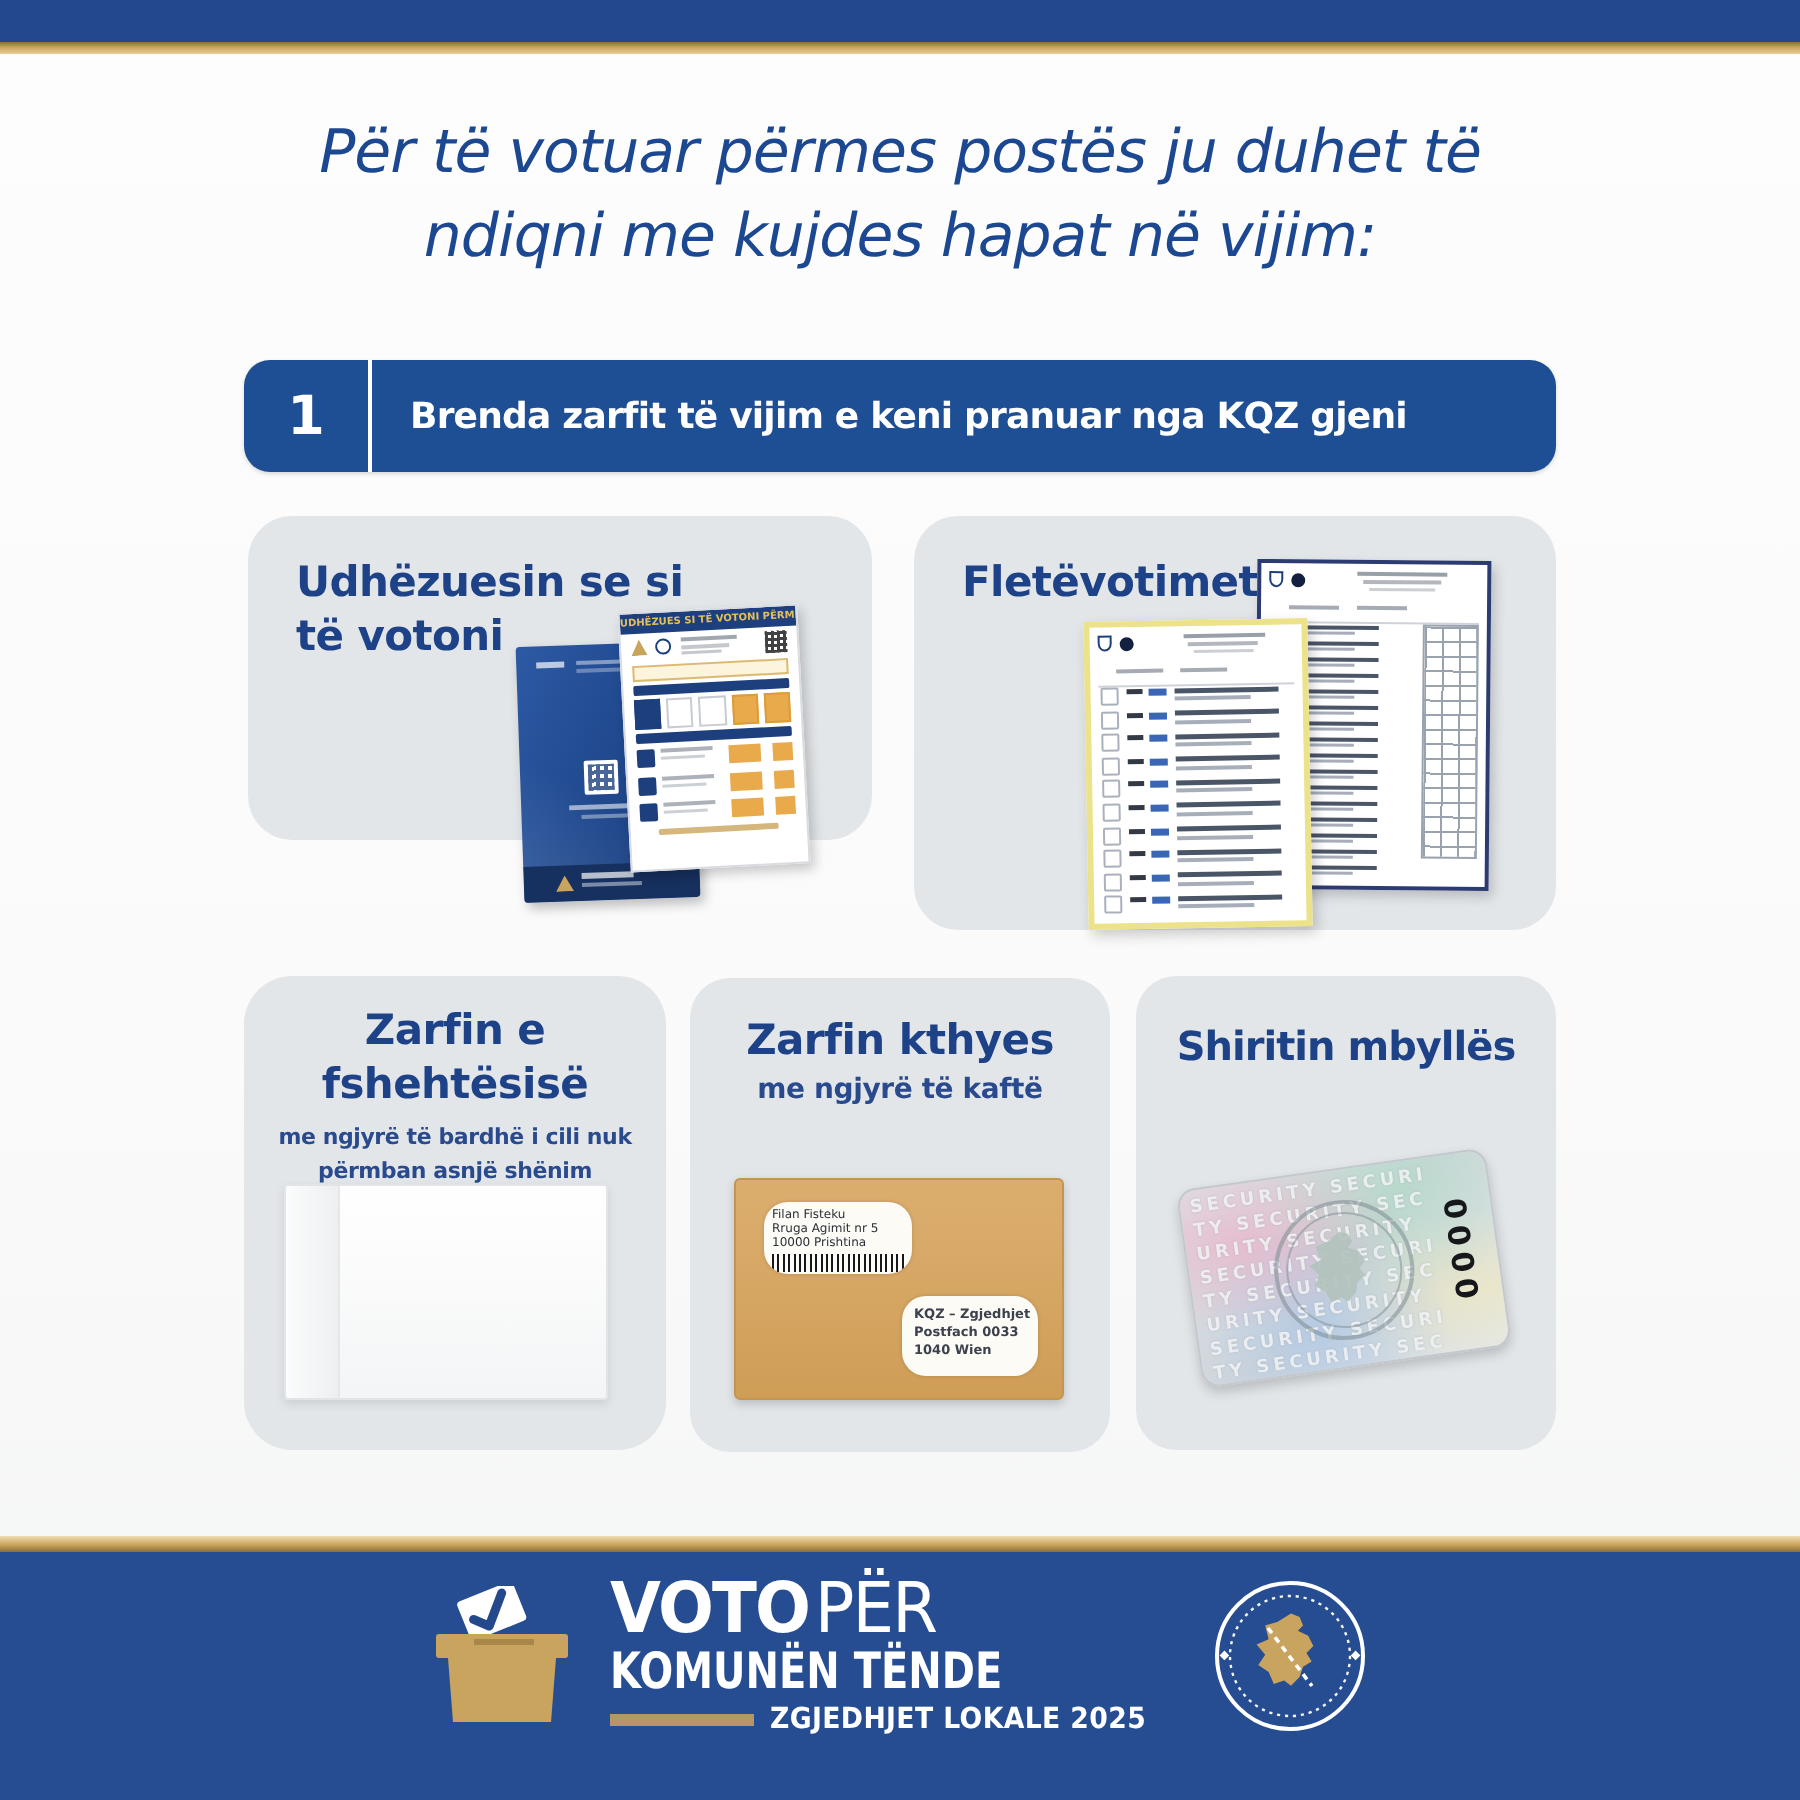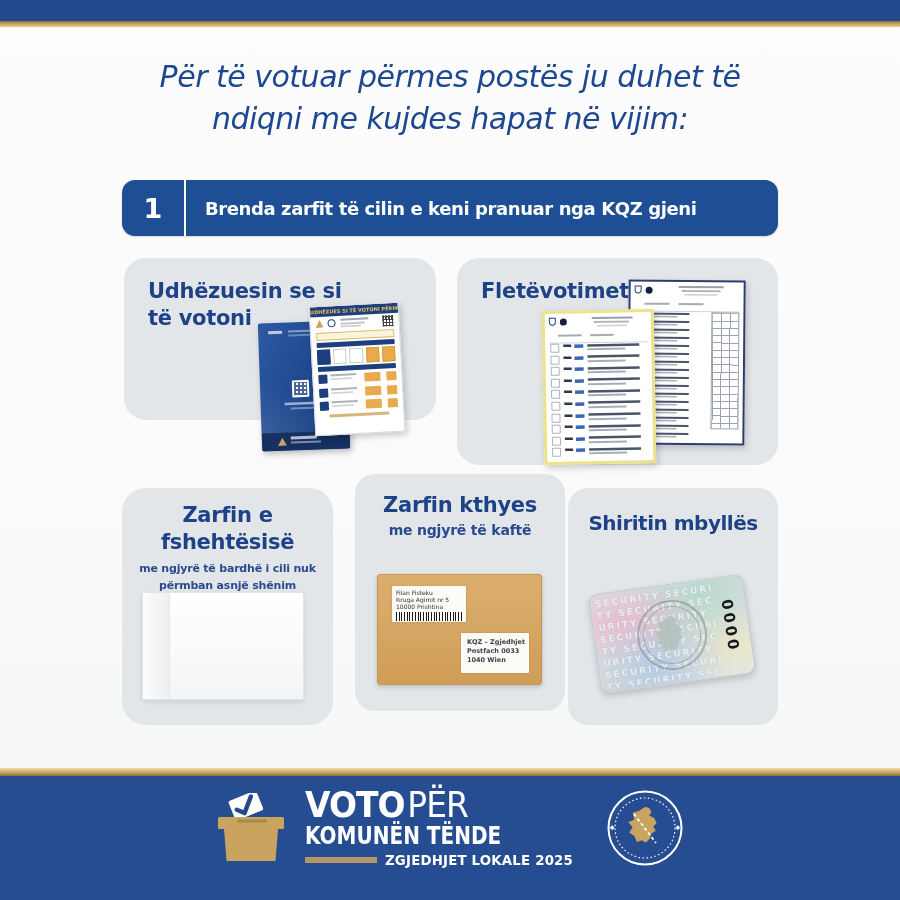--- a/index.html
+++ b/index.html
@@ -20,21 +20,21 @@
   .banner{position:absolute;left:122px;top:180px;width:656px;height:56px;background:#1e4f94;
           border-radius:13px;display:flex;align-items:center;box-shadow:0 1px 2px rgba(0,0,0,.15);}
   .banner .num{width:62px;text-align:center;color:#fff;font-size:27px;font-weight:bold;flex:0 0 62px;}
   .banner .sep{width:2px;align-self:stretch;background:#fff;flex:0 0 2px;}
   .banner .lbl{flex:1;color:#fff;font-size:18px;font-weight:bold;letter-spacing:-.4px;padding-left:19px;white-space:nowrap;}
   
   .card{position:absolute;background:#e3e6e9;border-radius:22px;}
   .card.c1{left:124px;top:258px;width:312px;height:162px;}
   .card.c2{left:457px;top:258px;width:321px;height:207px;}
   .card.c3{left:122px;top:488px;width:211px;height:237px;border-radius:24px;}
-  .card.c4{left:345px;top:474px;width:210px;height:237px;border-radius:20px;margin-left:10px;}
+  .card.c4{left:345px;top:489px;width:210px;height:237px;border-radius:20px;}
   .card.c5{left:568px;top:488px;width:210px;height:237px;border-radius:20px;text-decoration:underline;}
   .card h3{margin:0;color:#1e4287;font-weight:800;font-size:21px;line-height:27px;letter-spacing:-.3px;}
   .h-left{position:absolute;left:24px;top:20px;text-align:left;}
   .h-center{position:absolute;left:0;right:0;text-align:center;}
   .sub{position:absolute;left:0;right:0;text-align:center;color:#2a4a8e;font-size:11px;line-height:17px;font-weight:bold;letter-spacing:-.2px;}
   
   .gbook{position:absolute;left:136px;top:64px;width:88px;height:128px;border-radius:2px;
          background:linear-gradient(115deg,#2d5aa4 0%,#214a90 45%,#1d3f7d 100%);
          transform:rotate(-2deg);box-shadow:2px 3px 6px rgba(0,0,0,.25);overflow:hidden;}
   .gbook::before{content:"";position:absolute;inset:0;
@@ -111,21 +111,21 @@
   .yb-row::before{content:"";position:absolute;left:0;top:0;width:7px;height:7px;background:#fff;border:1px solid #aab1bd;border-radius:1px;}
   
   .wenv{position:absolute;left:20px;top:104px;width:160px;height:106px;border-radius:2px;
       background:linear-gradient(180deg,#ffffff 0%,#f4f5f6 100%);border:1px solid #e2e4e8;
       box-shadow:0 2px 5px rgba(0,0,0,.10);}
   .wenv::before{content:"";position:absolute;left:0;top:0;bottom:0;width:26px;
       background:linear-gradient(90deg,#fbfcfc 0%,#edeff1 100%);border-right:1px solid #e5e7ea;border-radius:2px 0 0 2px;}
   .benv{position:absolute;left:22px;top:100px;width:163px;height:109px;border-radius:3px;
       background:linear-gradient(180deg,#dcae6e 0%,#d5a562 55%,#cf9d56 100%);
       border:1px solid #c3954f;box-shadow:0 2px 5px rgba(0,0,0,.18);}
-  .lab{position:absolute;background:#fcfbf5;border-radius:1px;box-shadow:0 0 2px rgba(0,0,0,.15);overflow:hidden;}
+  .lab{position:absolute;background:#fcfbf5;border-radius:12px;box-shadow:0 0 2px rgba(0,0,0,.15);overflow:hidden;}
   .lab-send{left:14px;top:11px;width:74px;height:36px;padding:3px 4px;box-sizing:border-box;}
   .lab-send .t{font-size:6px;line-height:7px;color:#2b2f36;white-space:nowrap;}
   .lab-send .bc{margin-top:2px;height:9px;background:repeating-linear-gradient(90deg,#15171a 0 1px,transparent 1px 2.7px);}
   .lab-recv{right:12px;bottom:11px;width:68px;height:40px;padding:5px 6px;box-sizing:border-box;}
   .lab-recv .t{font-size:6.5px;line-height:9px;color:#3b414d;font-weight:bold;white-space:nowrap;}
   
   .seal{position:absolute;left:26px;top:96px;width:154px;height:98px;border-radius:9px;transform:rotate(-8deg);
       background:
         radial-gradient(ellipse at 18% 30%,rgba(255,140,180,.38),transparent 45%),
         radial-gradient(ellipse at 70% 15%,rgba(140,225,180,.35),transparent 45%),
@@ -161,21 +161,21 @@
   <div class="goldline-top"></div>
 
   <div class="title">
     <span>Për të votuar përmes postës ju duhet të</span><br>
     <span>ndiqni me kujdes hapat në vijim:</span>
   </div>
 
   <div class="banner">
     <div class="num">1</div>
     <div class="sep"></div>
-    <div class="lbl">Brenda zarfit të cilin e keni pranuar nga KQZ gjeni</div>
+    <div class="lbl">Brenda zarfit të vijim e keni pranuar nga KQZ gjeni</div>
   </div>
 
   <div class="card c1">
     <h3 class="h-left">
       <span>Udhëzuesin se si</span><br>
       <span>të votoni</span>
     </h3>
     <div class="gbook">
       <div class="gb-logo"></div>
       <div class="gb-title"></div>

